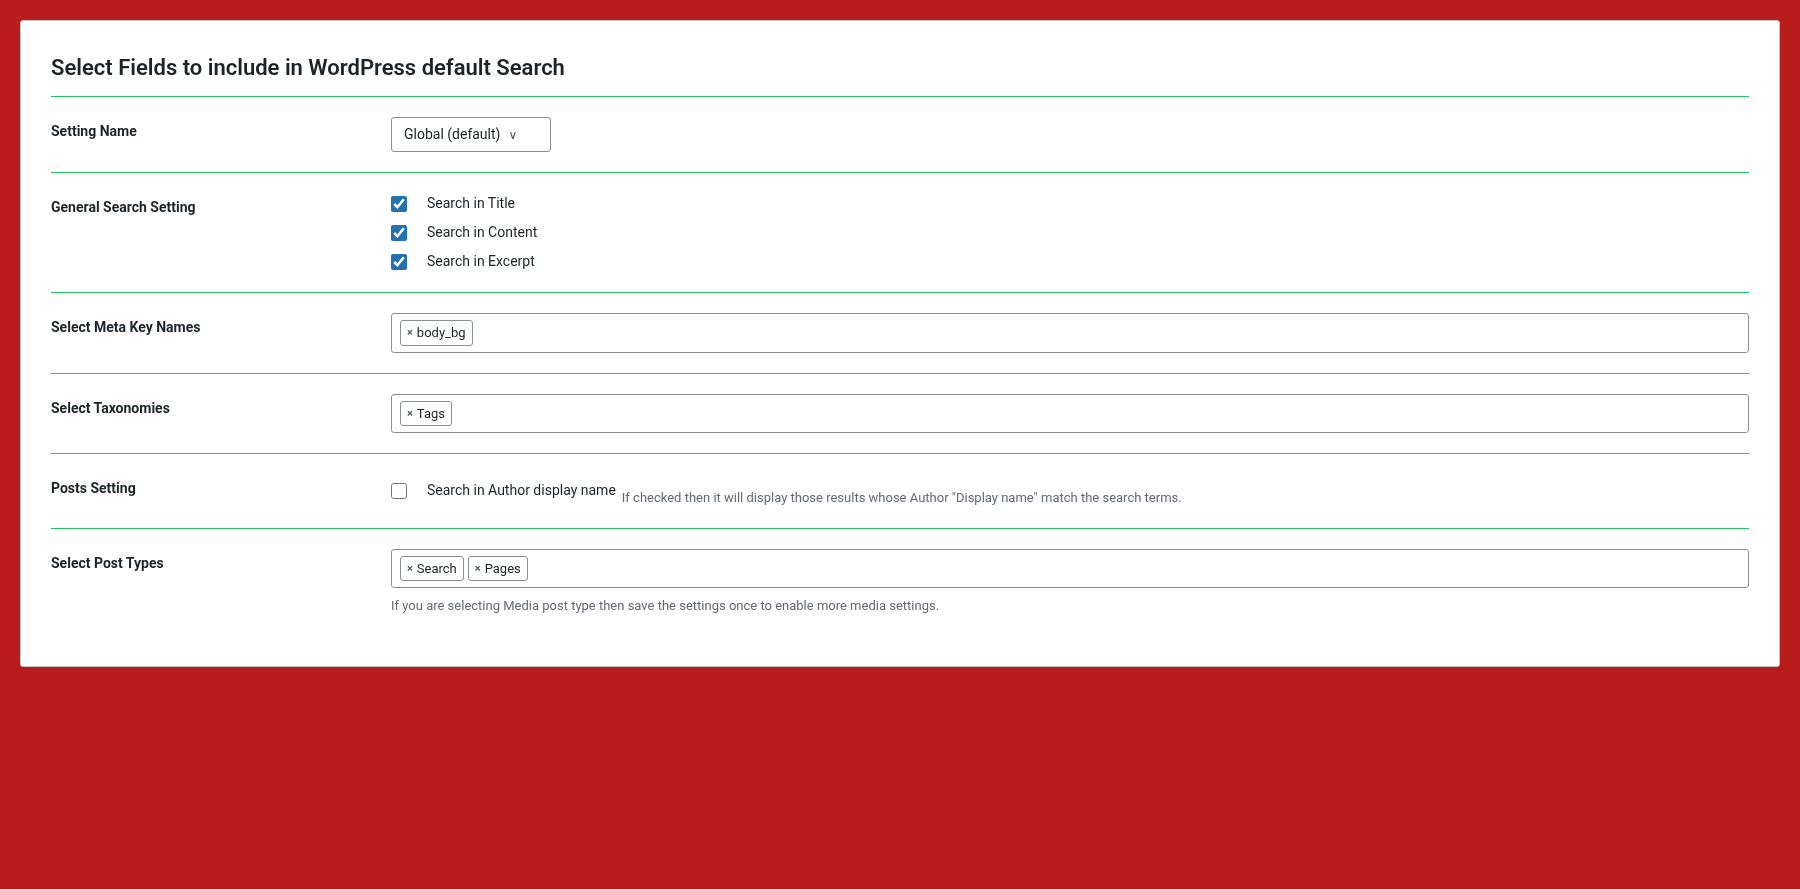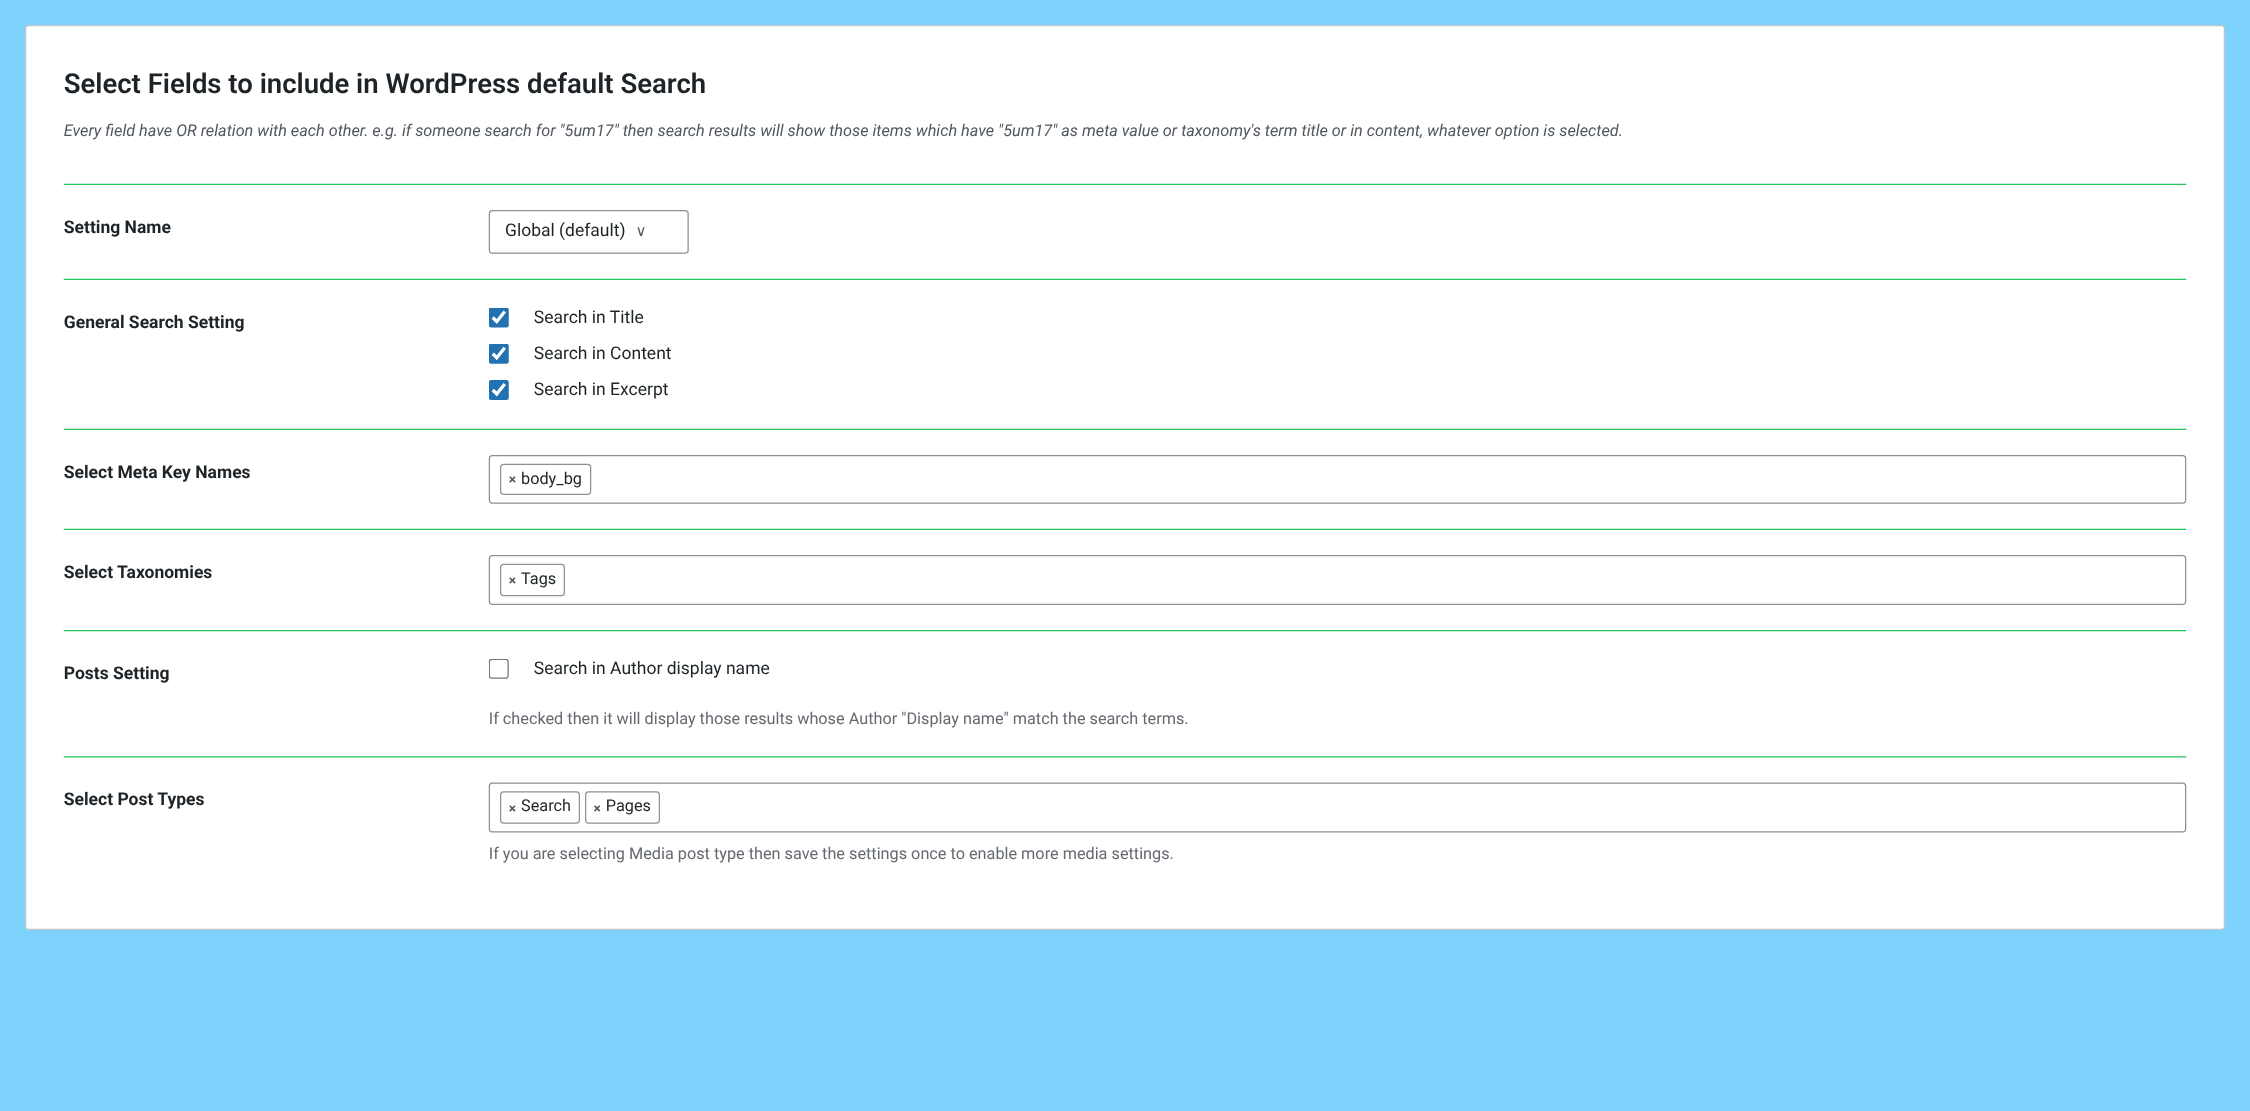--- a/index.html
+++ b/index.html
@@ -10,21 +10,21 @@
 
     body {
       font-family: -apple-system, BlinkMacSystemFont, "Segoe UI", Roboto, Oxygen, Ubuntu, sans-serif;
       background-color: #f0f0f1;
       color: #1d2327;
       font-size: 14px;
       line-height: 1.5;
     }
 
     .page-wrapper {
-      background: #7dd3fc;
+      background: #b91c1c;
       min-height: 889px;
       padding: 20px;
     }
 
     .card {
       background: #fff;
       border: 1px solid #c3c4c7;
       border-radius: 3px;
       padding: 30px 30px 30px 30px;
       max-width: 1760px;
@@ -142,23 +142,22 @@
       color: #50575e;
       font-size: 11px;
       cursor: pointer;
       font-weight: bold;
       line-height: 1;
     }
 
     
     .author-checkbox-wrapper {
       display: flex;
-      flex-direction: column;
+      flex-direction: row;
       gap: 6px;
-      justify-content: flex-end;
     }
 
     .author-description {
       font-size: 13px;
       color: #646970;
       margin-top: 14px;
     }
 
     
     .post-types-description {
@@ -168,21 +167,20 @@
     }
   </style>
 </head>
 <body>
 
 <div class="page-wrapper">
   <div class="card">
 
     <h1 class="page-title">Select Fields to include in WordPress default Search</h1>
 
-    <p class="page-description">Every field have OR relation with each other. e.g. if someone search for "5um17" then search results will show those items which have "5um17" as meta value or taxonomy's term title or in content, whatever option is selected.</p>
 
     <div class="settings-row">
       <div class="settings-label">Setting Name</div>
       <div class="settings-control">
         <div class="select-dropdown">
           <span>Global (default)</span>
           <span class="chevron">∨</span>
         </div>
       </div>
     </div>

